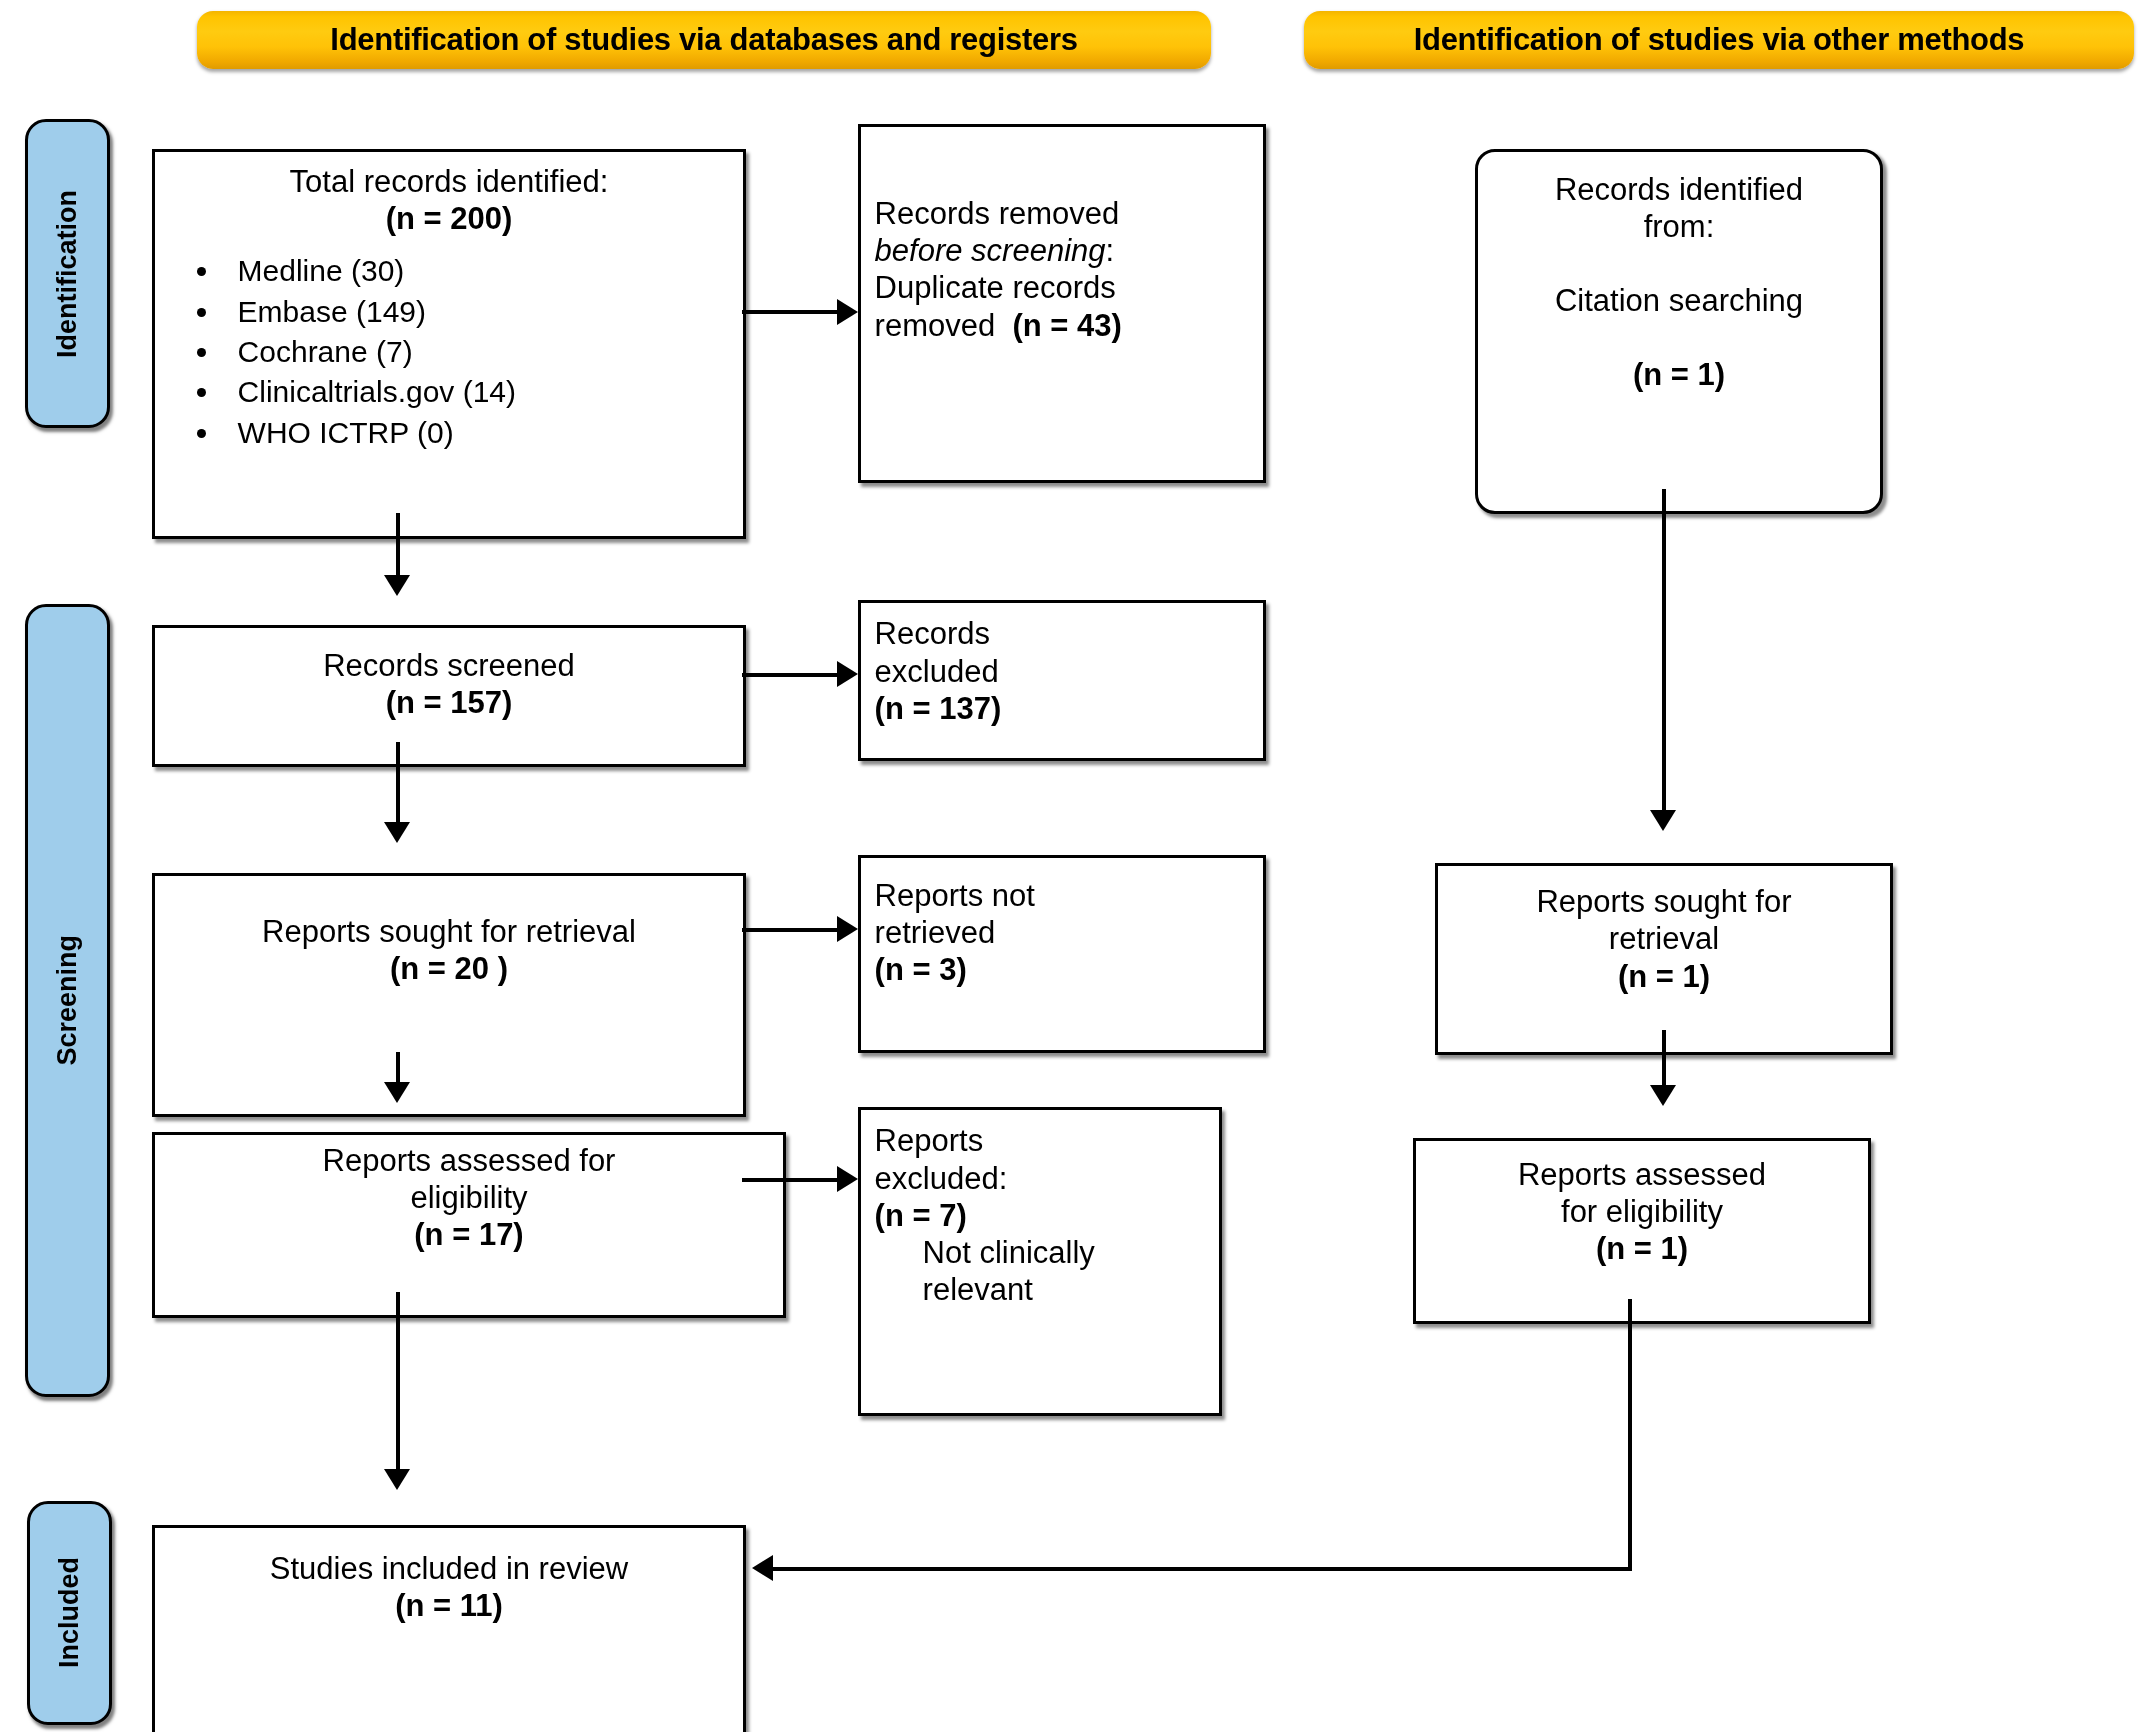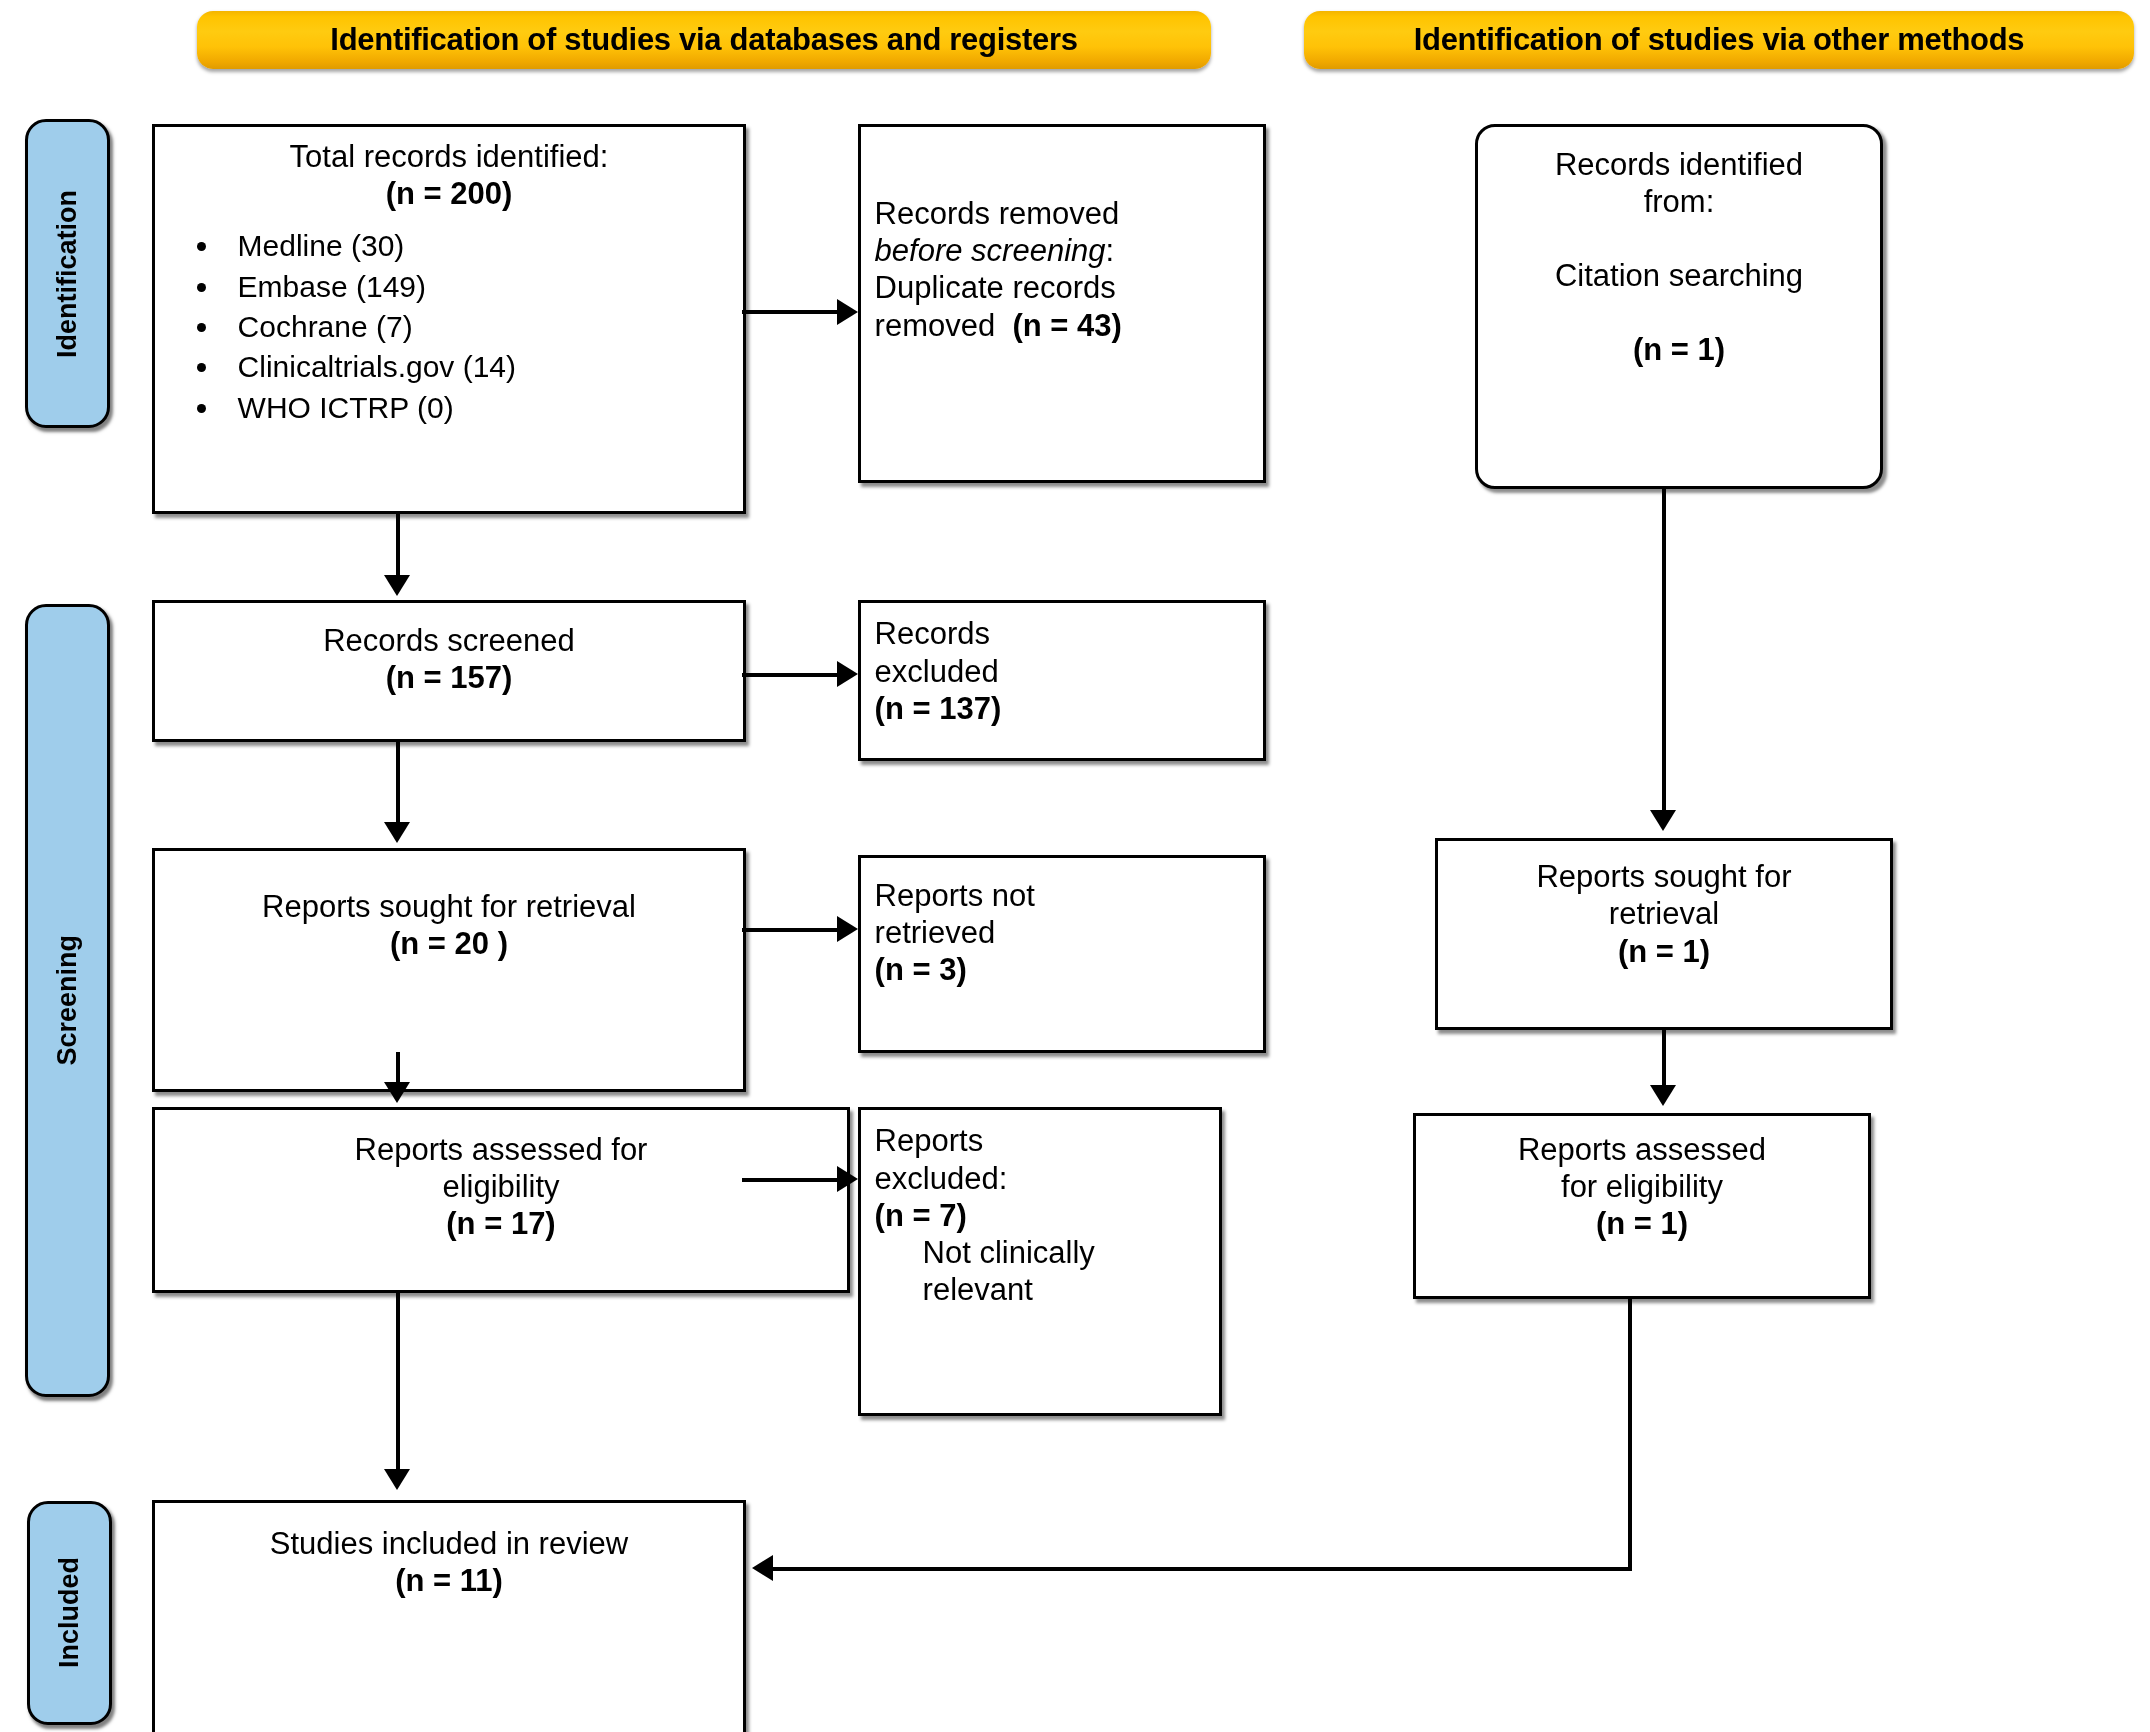--- a/index.html
+++ b/index.html
@@ -61,21 +61,21 @@
     position:absolute;
     background:#ffffff;
     border:3.1px solid #000;
     box-shadow:3.1px 3.7px 3.1px rgba(0,0,0,0.45);
     box-sizing:border-box;
     padding:11px 13.6px;
     font-size:31px;
     line-height:1.20;
     color:#000;
   }
-  .box.center{text-align:center;}
+  .box.center{text-align:center;margin-top:25px;}
   .box.left{text-align:left;}
   .b{font-weight:bold;}
   .it{font-style:italic;}
 
   .box ul{
     margin:16px 0 0 0;
     padding-left:53px;
     text-align:left;
     list-style:disc;
   }
@@ -183,21 +183,21 @@
     <div>retrieved</div>
     <div class="b">(n = 3)</div>
   </div>
 
   <div class="box center" style="left:1435px;top:838px;width:458px;height:192px;padding-top:17.3px;">
     <div>Reports sought for</div>
     <div>retrieval</div>
     <div class="b">(n = 1)</div>
   </div>
 
-  <div class="box center" style="left:152px;top:1107px;width:698px;height:186px;padding-top:21px;">
+  <div class="box center" style="left:152px;top:1107px;width:634px;height:186px;padding-top:7px;">
     <div>Reports assessed for</div>
     <div>eligibility</div>
     <div class="b">(n = 17)</div>
   </div>
 
   <div class="box left" style="left:858px;top:1107px;width:364px;height:309px;padding-top:12.4px;">
     <div>Reports</div>
     <div>excluded:</div>
     <div class="b">(n = 7)</div>
     <div class="indent">Not clinically</div>

